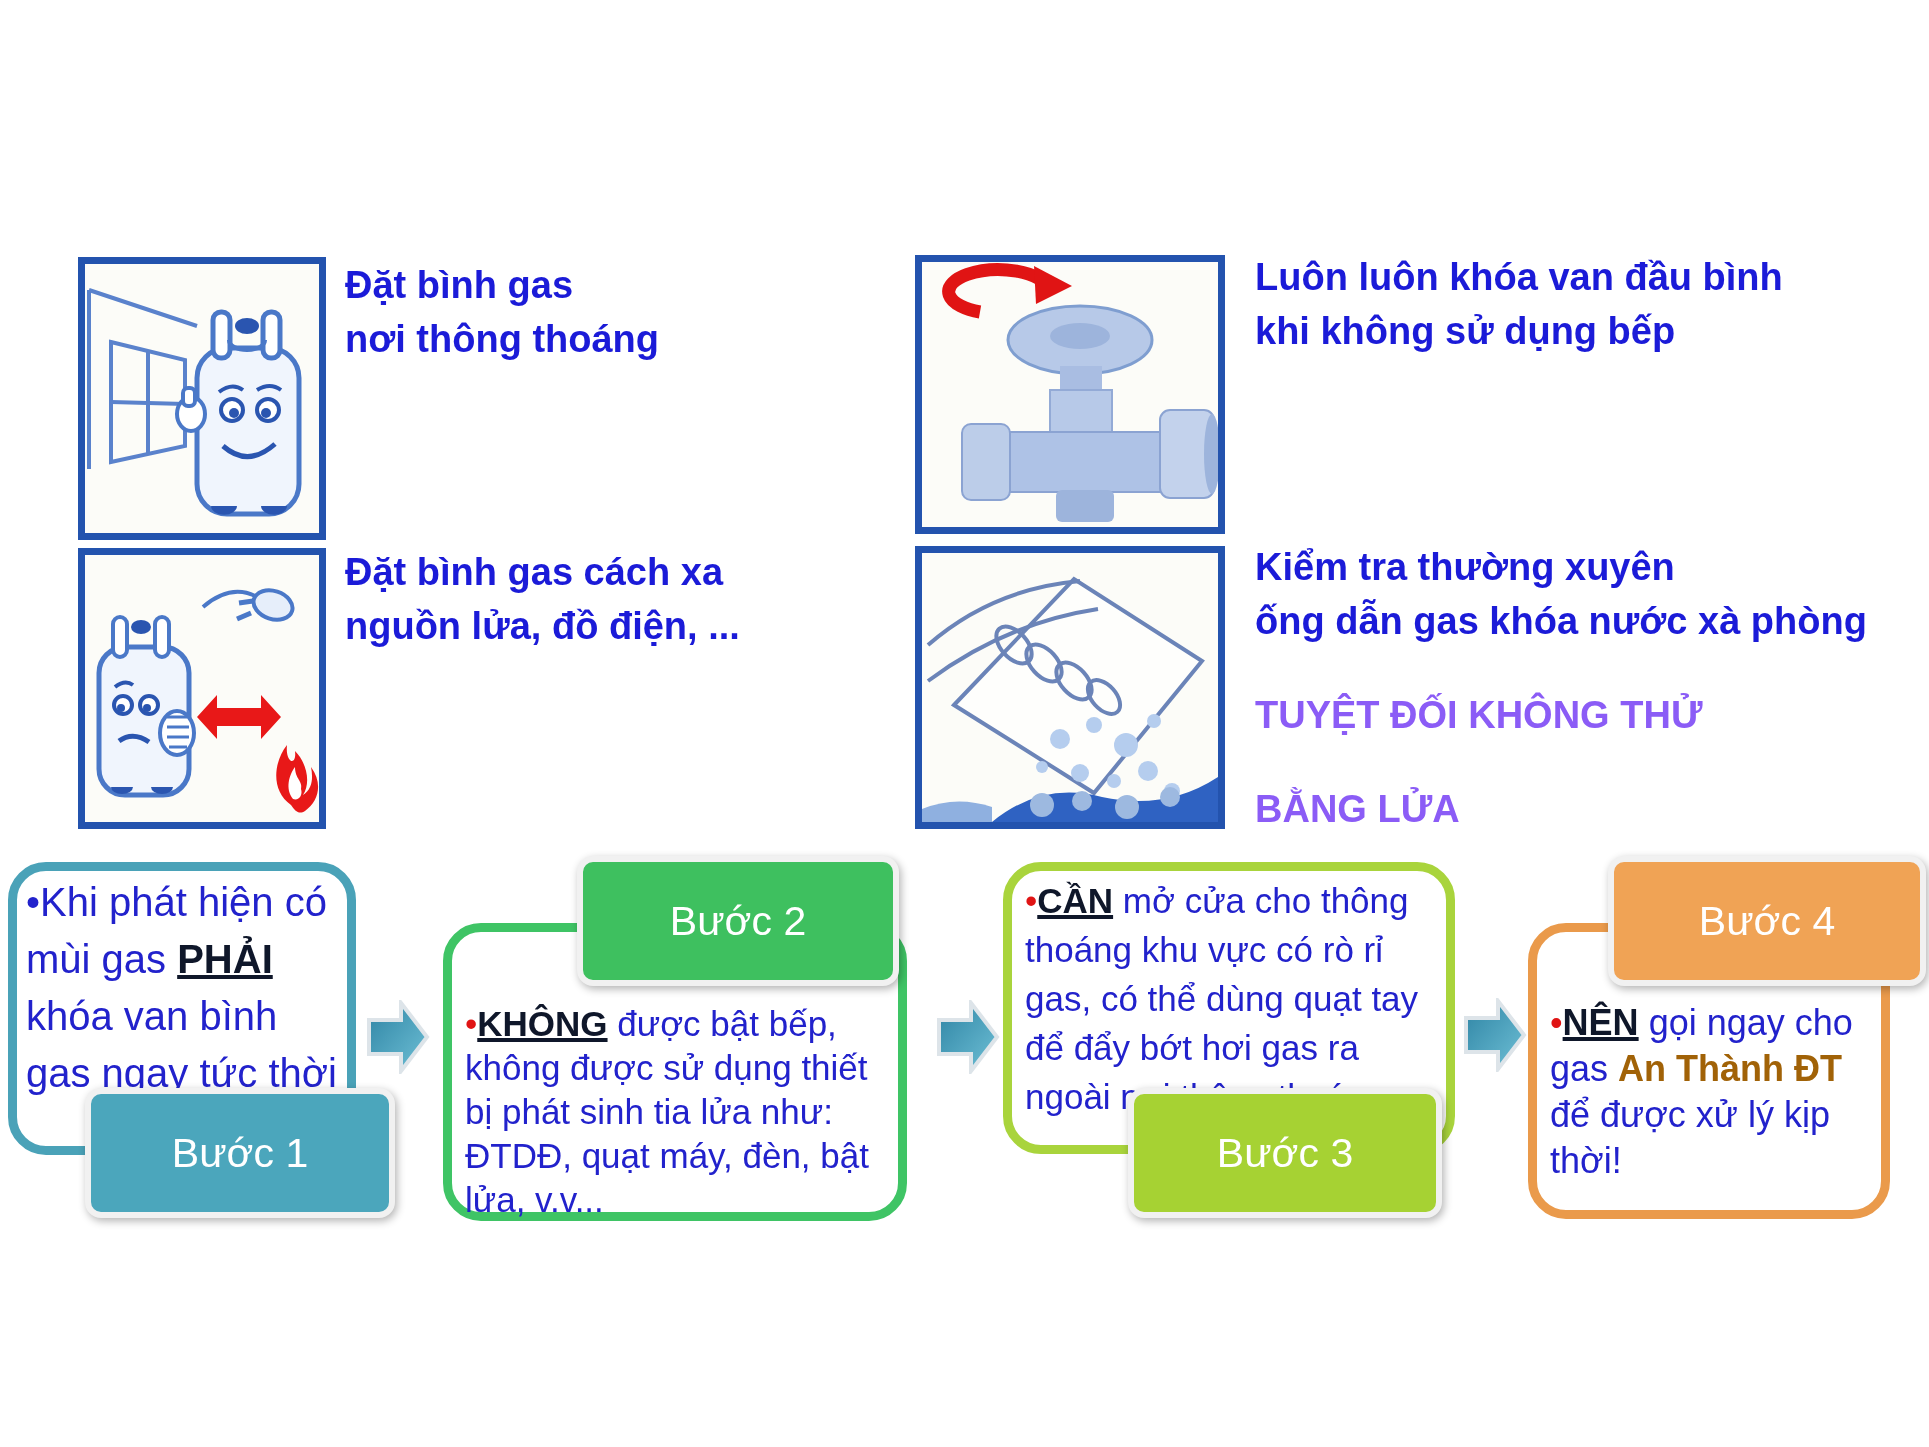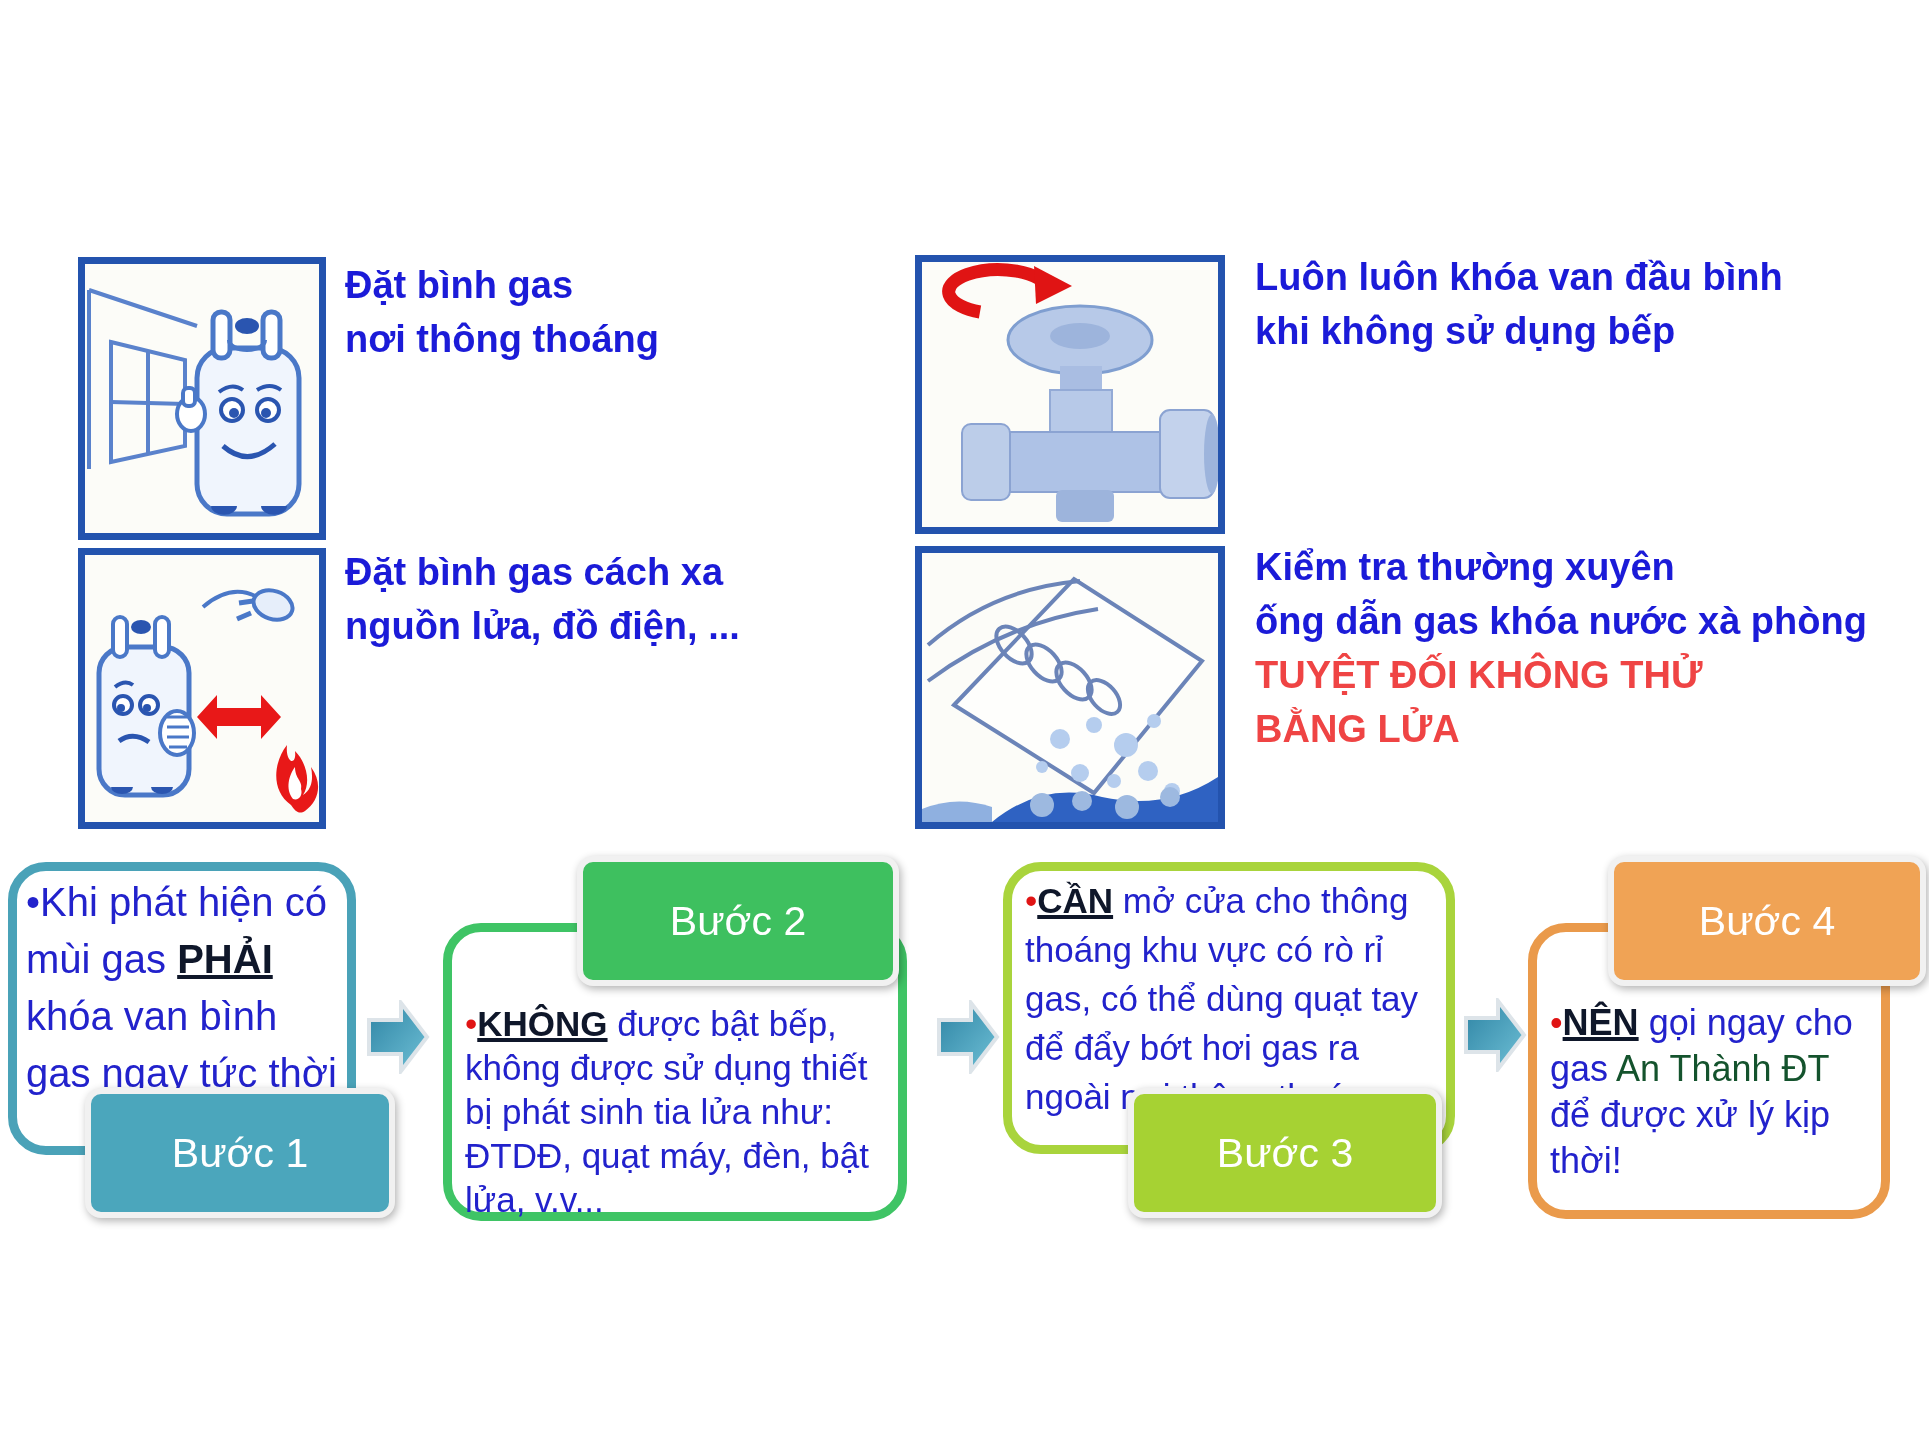--- a/index.html
+++ b/index.html
@@ -5,32 +5,32 @@
   html,body{margin:0;padding:0;background:#ffffff;}
   body{font-family:"Liberation Sans", sans-serif;}
   #canvas{position:relative;width:1929px;height:1447px;background:#ffffff;overflow:hidden;padding-left:12px;}
 
   
   .pic{position:absolute;border:7px solid #2353ae;background:#fcfcf8;box-sizing:border-box;}
   .pic svg{display:block;width:100%;height:100%;}
 
   
   .cap{position:absolute;color:#1b1bd8;font-weight:bold;font-size:38px;line-height:54px;white-space:nowrap;}
-  .cap .warn{color:#ef4444;}
+  .cap .warn{color:#8b5cf6;margin-top:40px;}
 
   
   .step-box{position:absolute;background:#ffffff;border-radius:38px;box-sizing:border-box;z-index:1;}
   .sb1{border:9px solid #4aa2b8;}
   .sb2{border:9px solid #3fc465;}
   .sb3{border:9px solid #a9d43c;}
   .sb4{border:9px solid #ea9a4b;}
 
   .step-text{position:absolute;color:#2222cc;z-index:2;}
   .kw{color:#0f172a;font-weight:bold;text-decoration:underline;text-decoration-thickness:4px;}
-  .brand{color:#14532d;font-weight:normal;}
+  .brand{color:#a16207;font-weight:bold;}
   .bullet-blue{color:#2222cc;}
   .bullet-red{color:#e01414;}
 
   .step-label{position:absolute;border-radius:16px;border:6px solid #f1f1f1;color:#ffffff;
       font-size:41px;display:flex;align-items:center;justify-content:center;
       box-shadow:2px 3px 8px rgba(0,0,0,0.30);z-index:3;box-sizing:border-box;white-space:nowrap;}
   .sl1{background:#4ba6bc;}
   .sl2{background:#3ec05f;}
   .sl3{background:#a6d233;text-align:right;}
   .sl4{background:#f0a355;}

